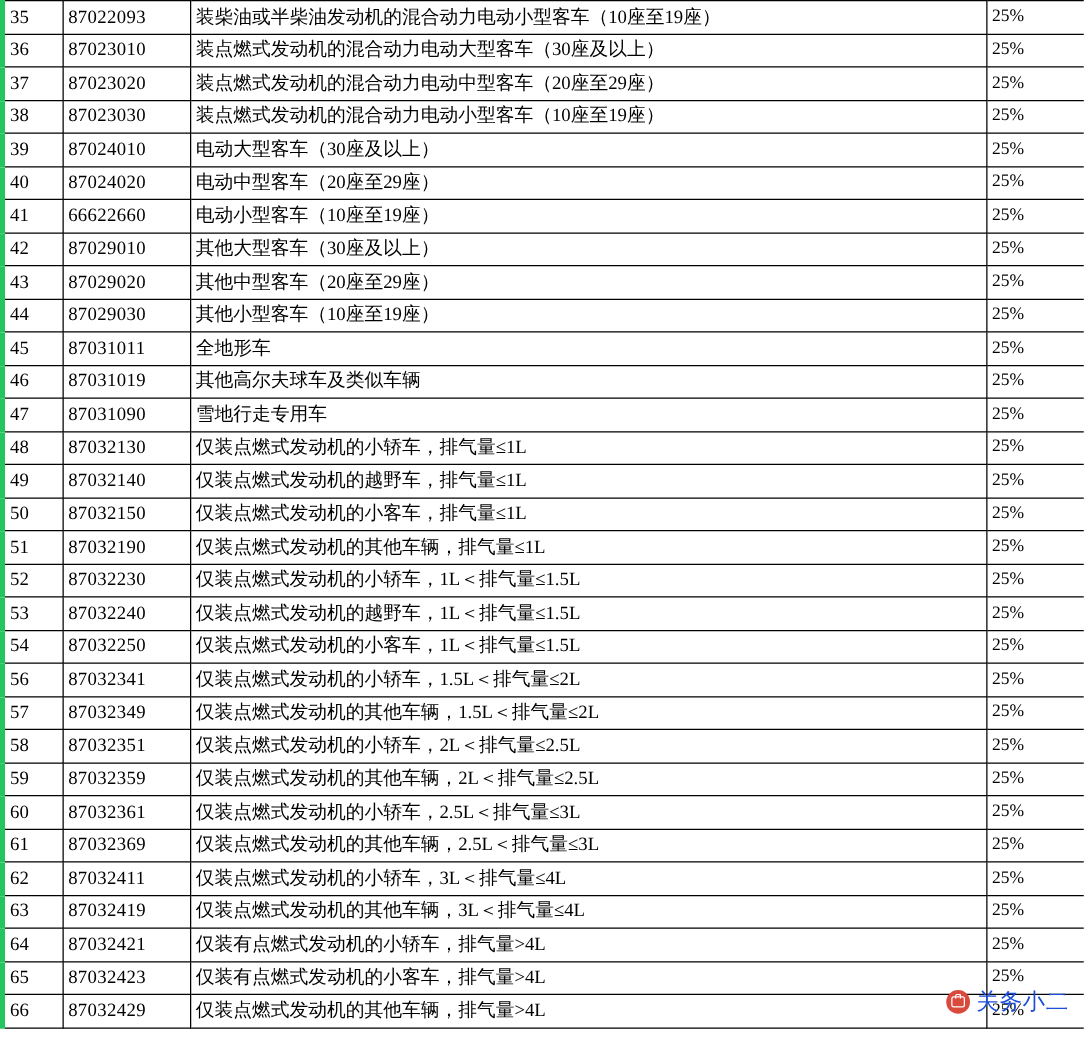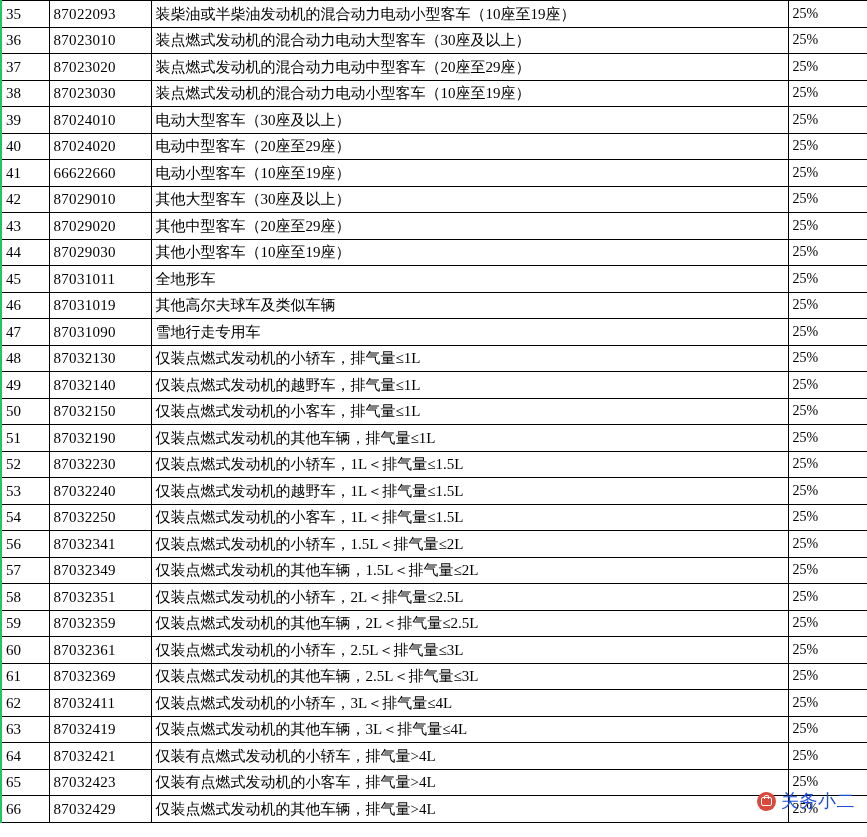--- a/index.html
+++ b/index.html
@@ -30,21 +30,21 @@
     border: 1px solid #000000;
     border-left: none;
     border-top: none;
     height: 25.5px;
     padding: 0 4px;
     line-height: 24px;
     white-space: nowrap;
     overflow: hidden;
   }
   table.tariff tr td:first-child {
-    border-left: 2px solid #22c55e;
+    border-left: 4px solid #22c55e;
   }
   table.tariff tr:first-child td {
     border-top: 1px solid #000000;
   }
   col.c-idx { width: 48px; }
   col.c-code { width: 102px; }
   col.c-desc { width: 637px; }
   col.c-rate { width: 80px; }
   .idx {
     text-align: left;

